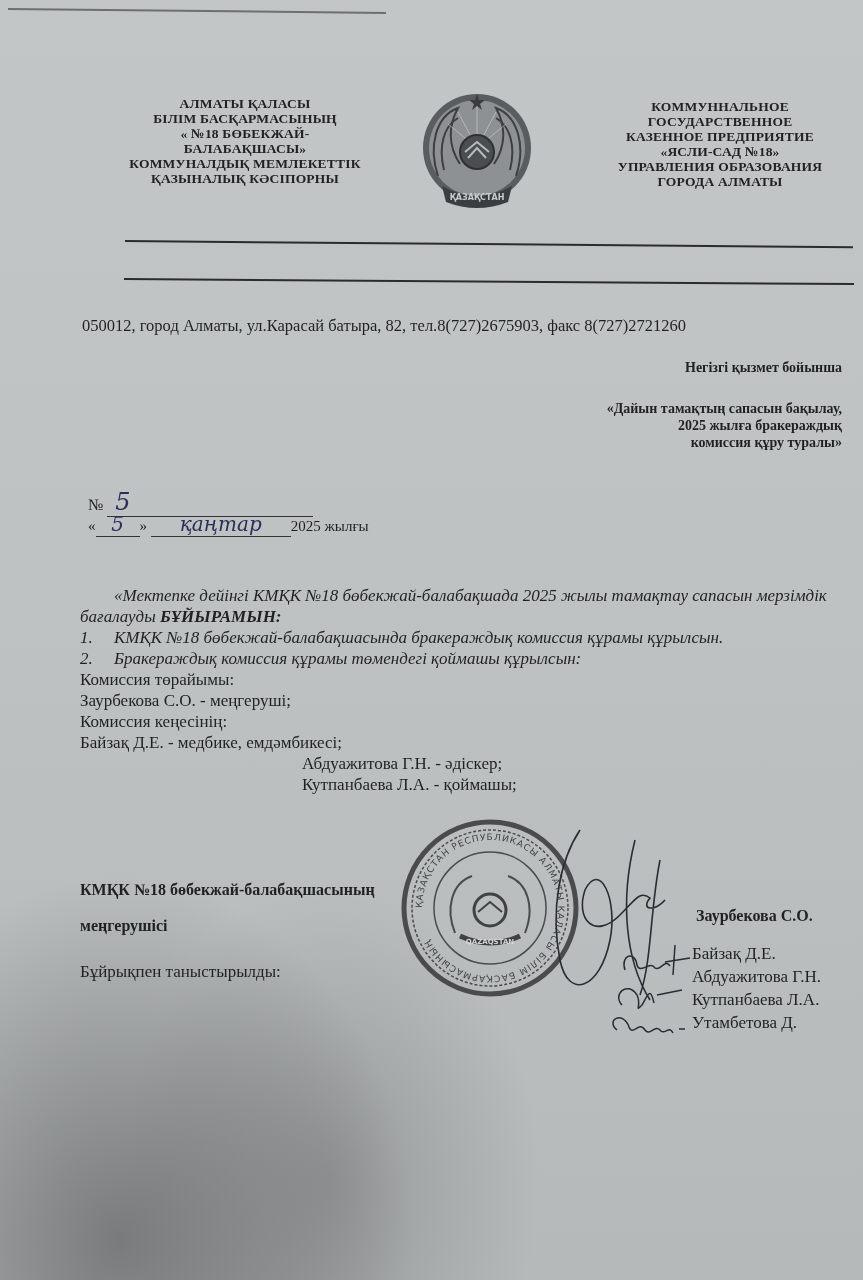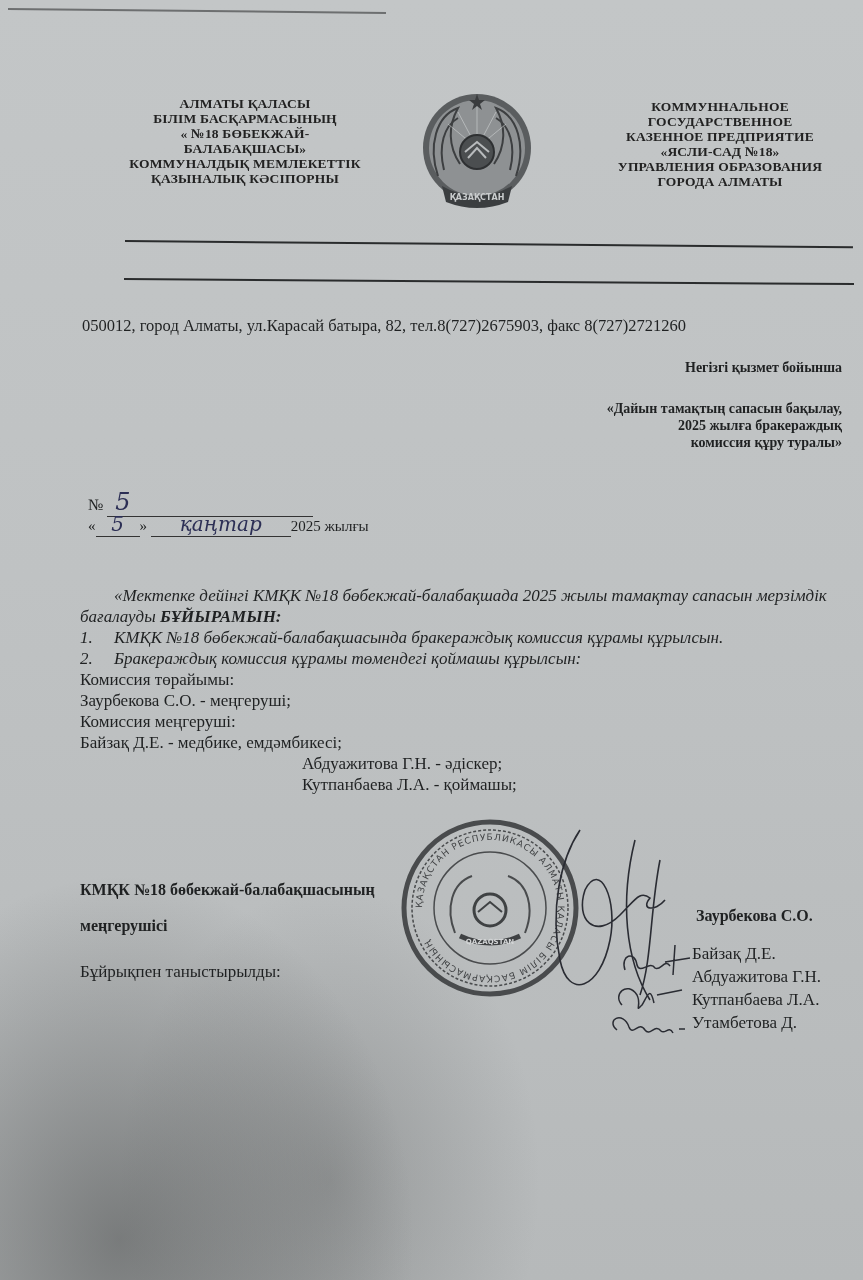--- a/index.html
+++ b/index.html
@@ -162,21 +162,21 @@
 
   <div class="body-text">
     <p class="indent"><span>«Мектепке дейінгі КМҚК №18 бөбекжай-балабақшада 2025 жылы тамақтау сапасын мерзімдік бағалауды </span><b>БҰЙЫРАМЫН:</b></p>
     <p class="list-item"><span class="num">1.</span><span>КМҚК №18 бөбекжай-балабақшасында бракераждық комиссия құрамы құрылсын.</span></p>
     <p class="list-item"><span class="num">2.</span><span>Бракераждық комиссия құрамы төмендегі қоймашы құрылсын:</span></p>
     <div class="row">
       <span class="label">Комиссия төрайымы:</span>
       <span>Заурбекова С.О.     -  меңгеруші;</span>
     </div>
     <div class="row">
-      <span class="label">Комиссия меңгеруші:</span>
+      <span class="label">Комиссия кеңесінің:</span>
       <span>Байзақ Д.Е.  -  медбике, емдәмбикесі;</span>
     </div>
     <div class="members">Абдуажитова Г.Н. -  әдіскер;</div>
     <div class="members">Кутпанбаева Л.А. - қоймашы;</div>
   </div>
 
   <div class="sign-title">
     <div>КМҚК №18 бөбекжай-балабақшасының</div>
     <div>меңгерушісі</div>
   </div>

